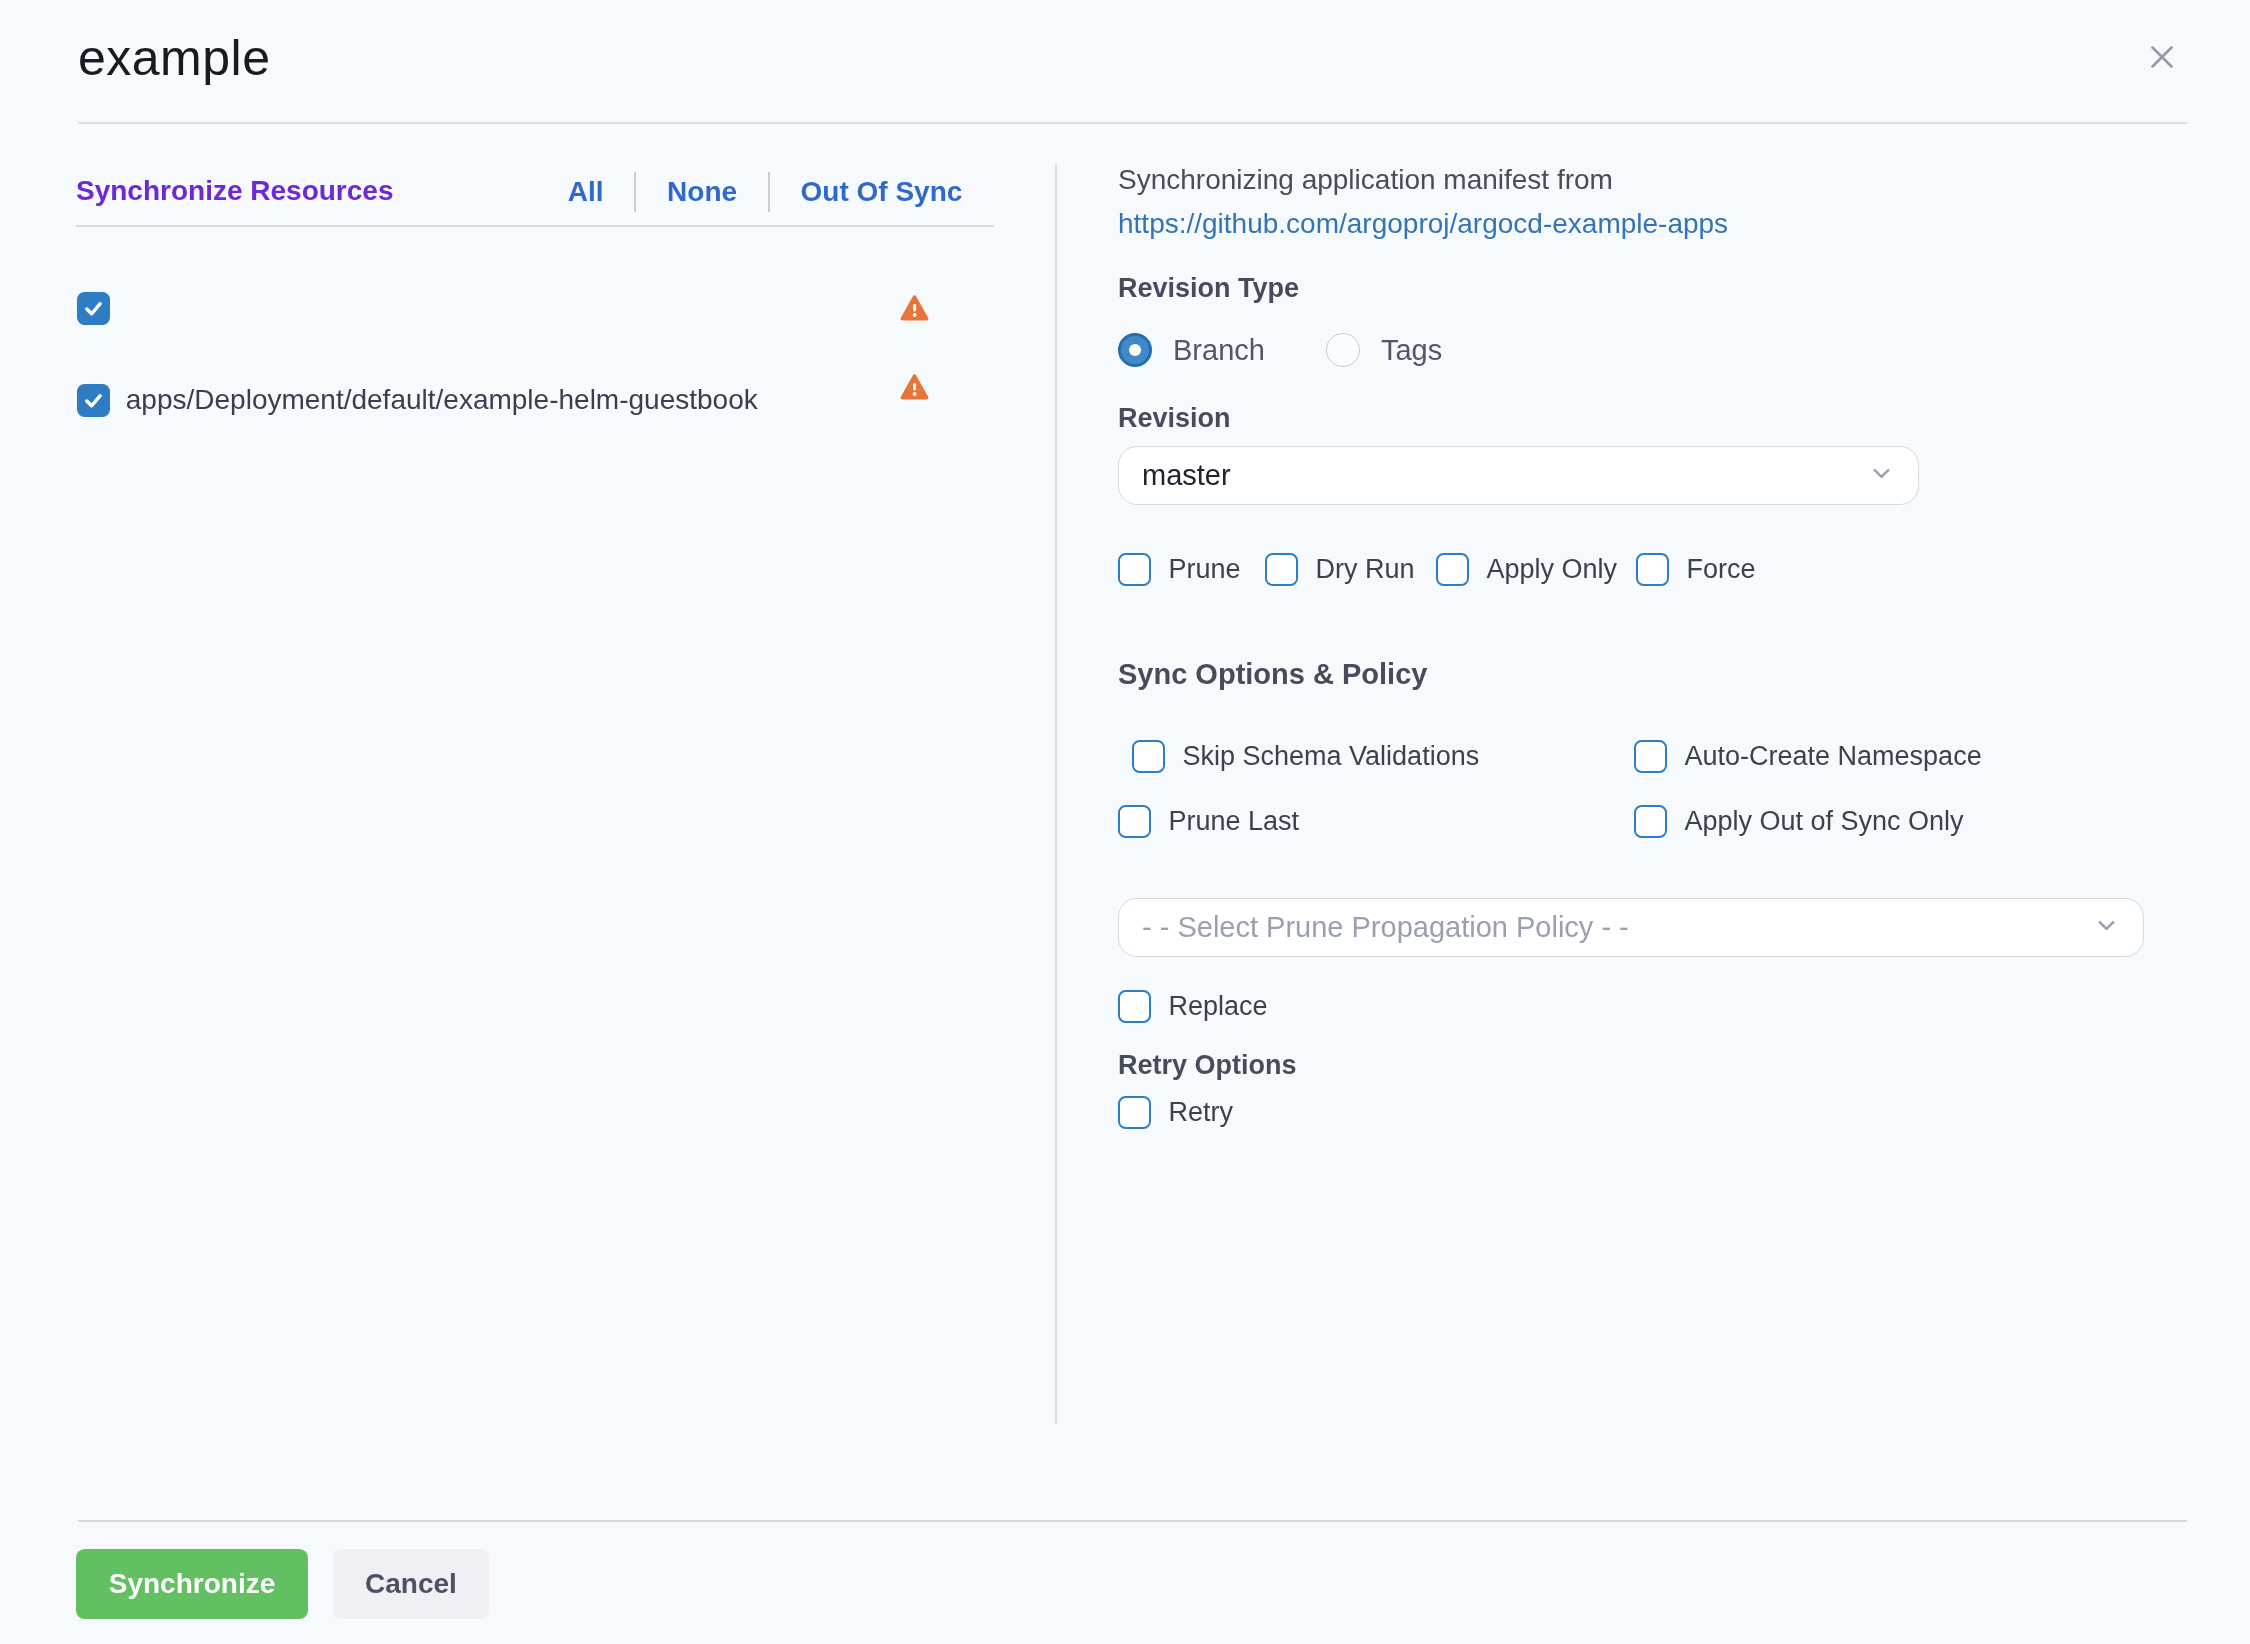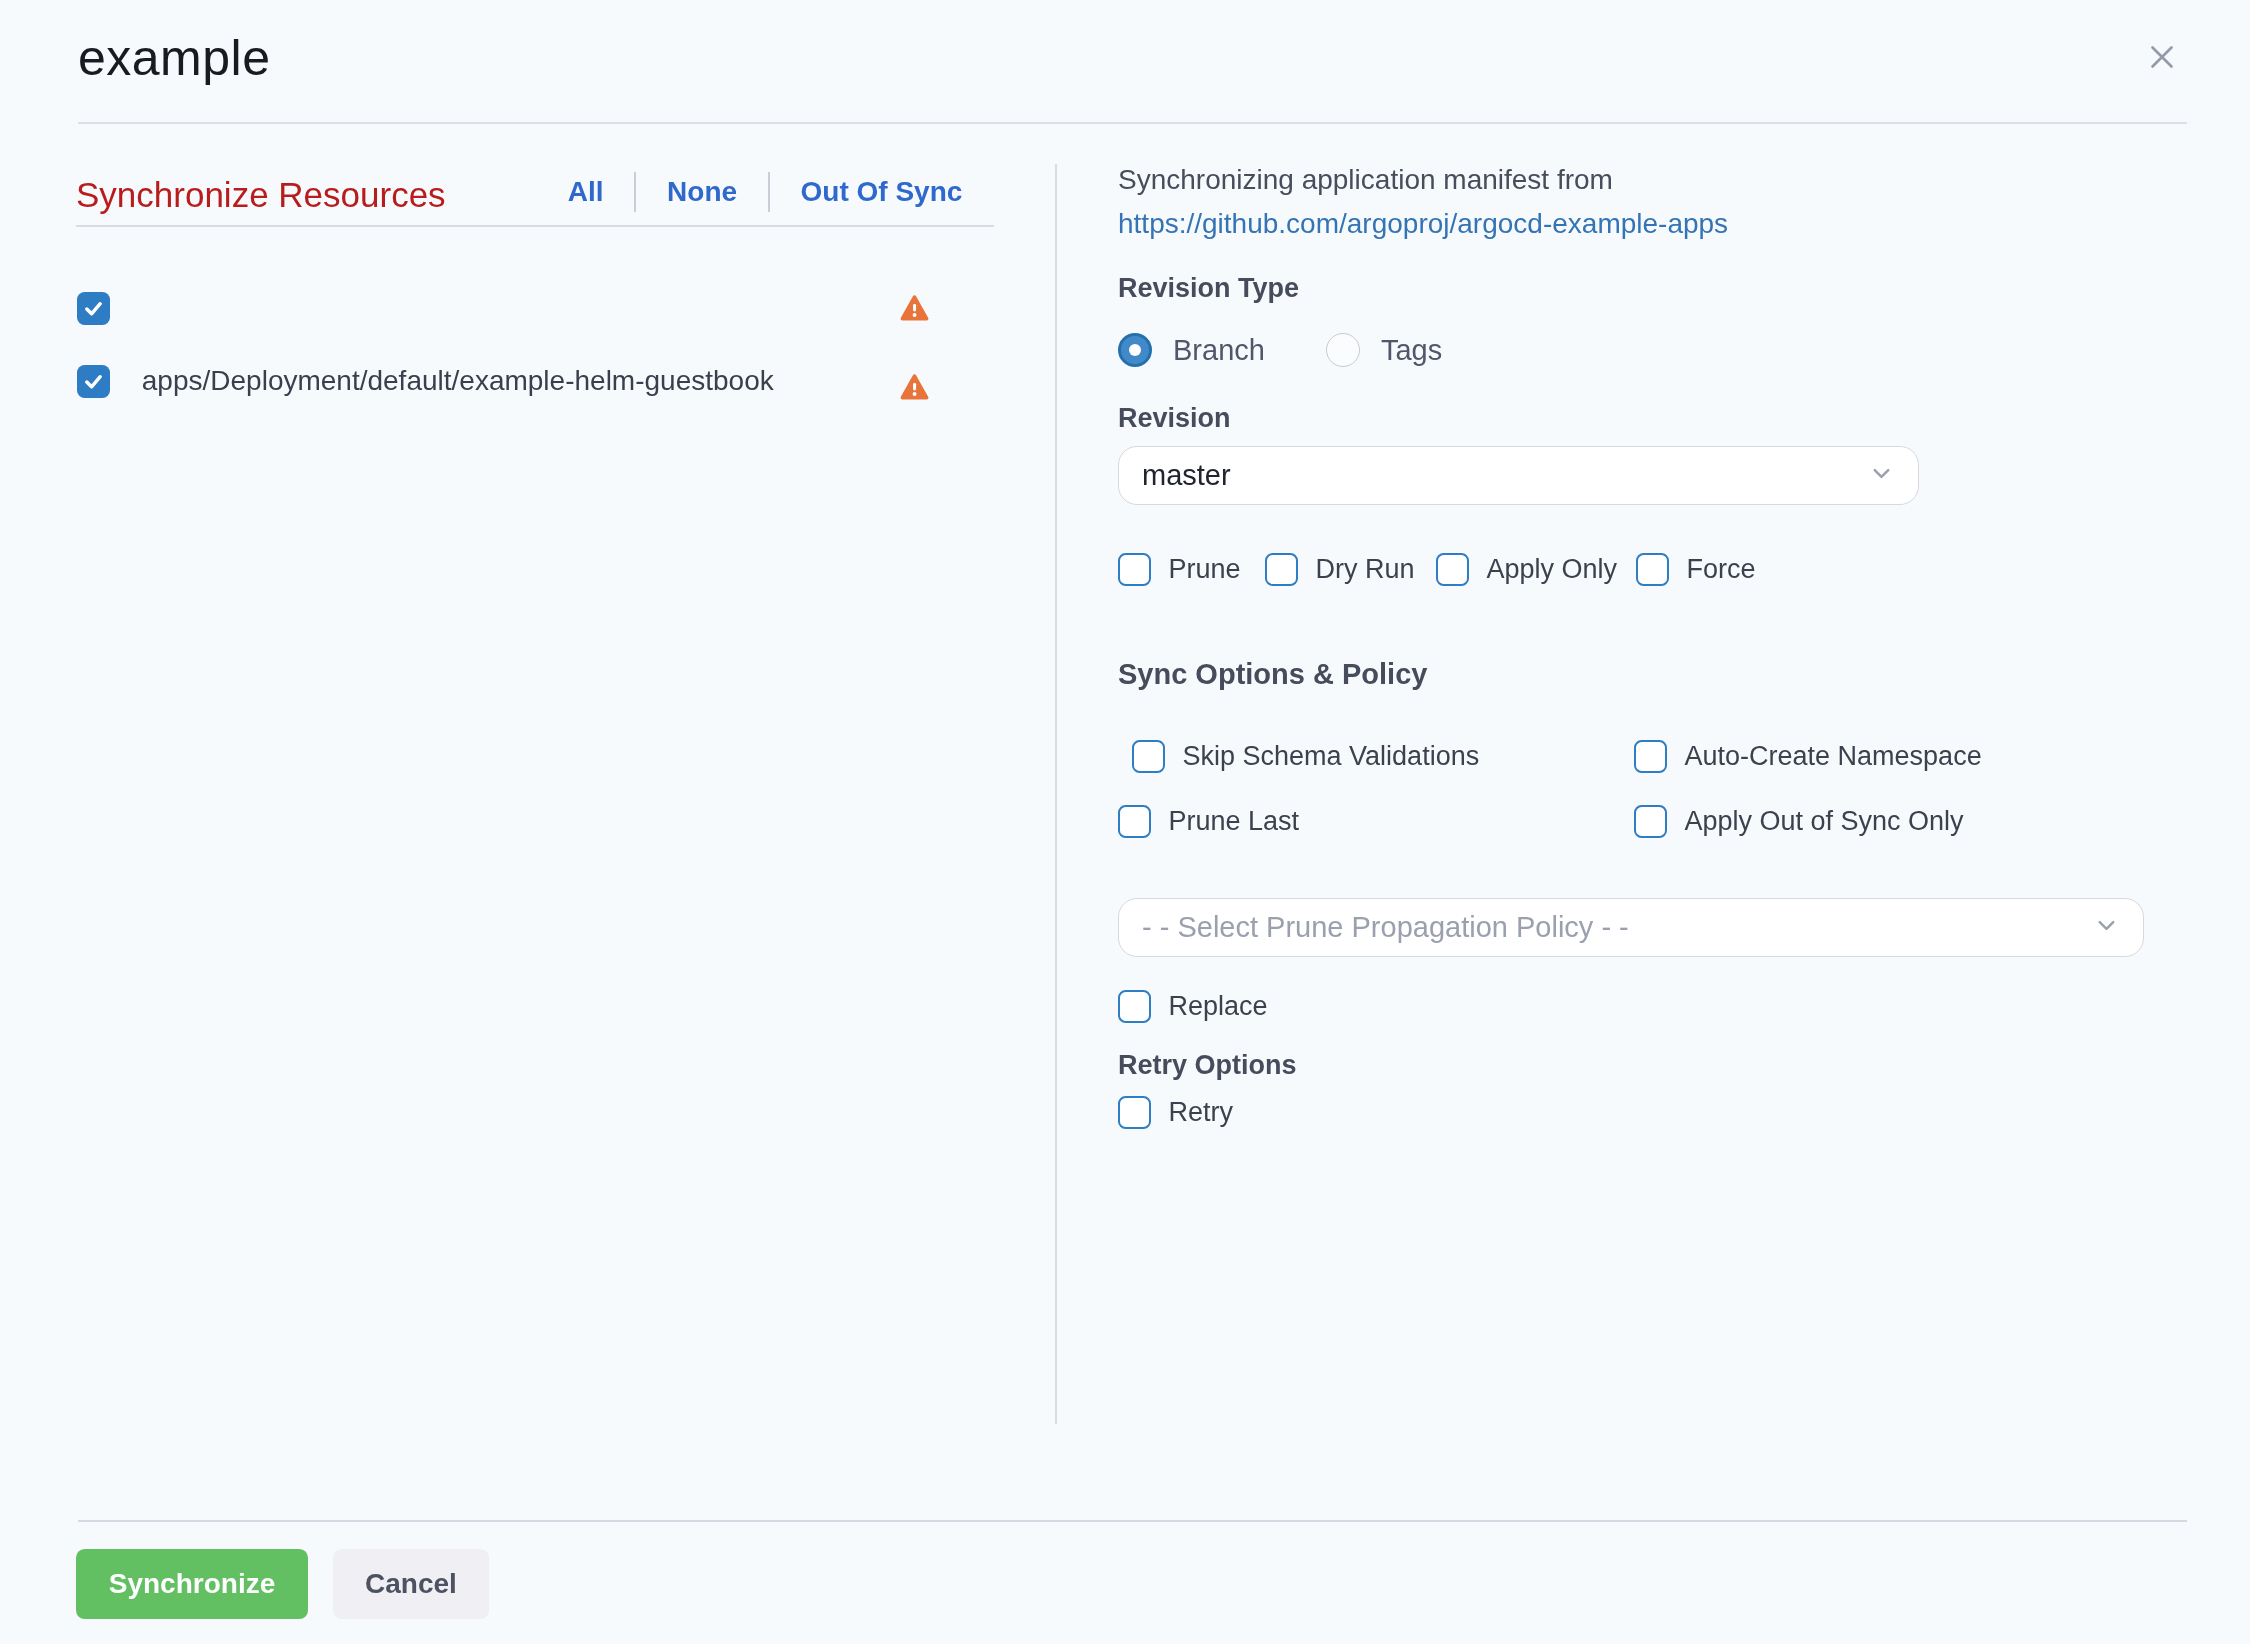--- a/index.html
+++ b/index.html
@@ -22,36 +22,36 @@
   .close-btn {
     left: 2141px; top: 36px; width: 42px; height: 42px;
     cursor: pointer; display: flex; align-items: center; justify-content: center;
   }
   .hdiv { background: #dcdfe8; height: 1.9px; }
   .title-divider { left: 78px; top: 122px; width: 2109px; }
   .footer-divider { left: 78px; top: 1520px; width: 2109px; background:#d6d9e1;}
 
   
   .section-label {
-    font-size: 35px; font-weight: 400; color: #b91c1c;
+    font-size: 28px; font-weight: 700; color: #6d28d9;
   }
   .sync-resources-label { left: 76px; top: 175px; }
   .filter-group {
     left: 564px; top: 172px; display: flex; align-items: center;
   }
   .filter-link {
     font-size: 28px; font-weight: 700; color: #3069cc; cursor: pointer;
     padding: 0 3.8px;
   }
   .filter-sep { width: 1.9px; height: 40px; background: #c9cdd6; margin: 0 27px; }
   .header-underline { left: 76px; top: 225px; width: 918px; height: 1.9px; background: #d8dbe3; }
 
   .resource-row { display: flex; align-items: center; }
   .resource-row-1 { left: 77px; top: 292px; }
-  .resource-row-2 { left: 77px; top: 365px; gap: 16px; }
+  .resource-row-2 { left: 77px; top: 384px; }
   .resource-name { font-size: 28px; color: #3a3f4e; margin-left: 16.3px; }
   .warn-1 { left: 900px; top: 294px; }
   .warn-2 { left: 900px; top: 373px; }
 
   .checkbox {
     width: 32.5px; height: 32.5px; border-radius: 7.6px; flex: 0 0 auto;
     cursor: pointer; display: flex; align-items: center; justify-content: center;
   }
   .checkbox.checked { background: #2d7cc4; }
   .checkbox.unchecked { background: #ffffff; border: 2.9px solid #2f7dc3; }

